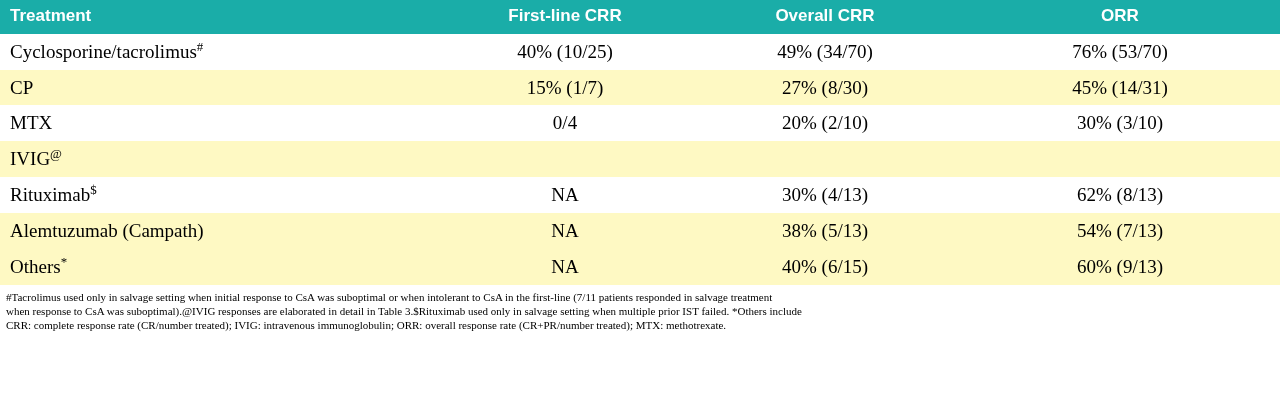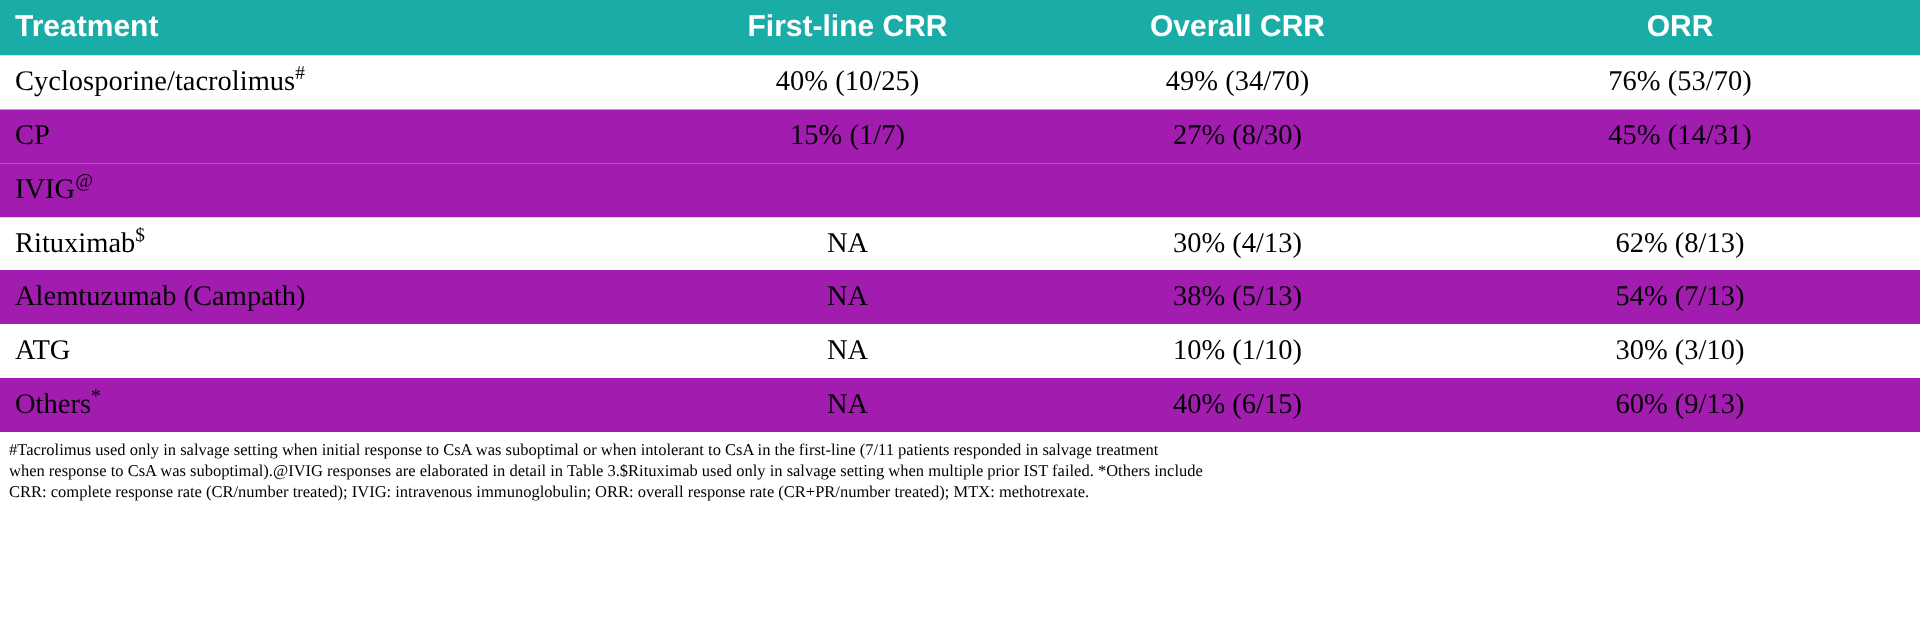--- a/index.html
+++ b/index.html
@@ -25,39 +25,39 @@
   table.data-table col.c0 { width: 440px; }
   table.data-table col.c1 { width: 250px; }
   table.data-table col.c2 { width: 270px; }
   table.data-table col.c3 { width: 320px; }
 
   thead th {
     background: #1aada8;
     color: #ffffff;
     font-family: "Liberation Sans", sans-serif;
     font-weight: bold;
-    font-size: 20px;
+    font-size: 17px;
     padding: 7px 10px 8px 10px;
     line-height: 1.1;
     vertical-align: middle;
   }
   thead th.left { text-align: left; }
   thead th.center { text-align: center; }
 
   tbody td {
     font-size: 19px;
     padding: 7px 10px 7px 10px;
     line-height: 1.15;
     vertical-align: middle;
     height: 20px;
   }
   tbody td.left { text-align: left; }
   tbody td.center { text-align: center; margin-top: 11px; }
   tbody tr.odd td { background: #ffffff; font-family: Liberation Serif, serif; }
-  tbody tr.even td { background: #a21caf; }
+  tbody tr.even td { background: #fef9c3; }
 
   sup {
     font-size: 0.68em;
     vertical-align: super;
     line-height: 0;
   }
 
   .footnotes {
     font-size: 11px;
     line-height: 1.27;
@@ -93,44 +93,44 @@
         <td class="center">40% (10/25)</td>
         <td class="center">49% (34/70)</td>
         <td class="center">76% (53/70)</td>
       </tr>
       <tr class="even">
         <td class="left"><span>CP</span><sup></sup></td>
         <td class="center">15% (1/7)</td>
         <td class="center">27% (8/30)</td>
         <td class="center">45% (14/31)</td>
       </tr>
+      <tr class="odd">
+        <td class="left"><span>MTX</span><sup></sup></td>
+        <td class="center">0/4</td>
+        <td class="center">20% (2/10)</td>
+        <td class="center">30% (3/10)</td>
+      </tr>
       <tr class="even">
         <td class="left"><span>IVIG</span><sup>@</sup></td>
         <td class="center"></td>
         <td class="center"></td>
         <td class="center"></td>
       </tr>
       <tr class="odd">
         <td class="left"><span>Rituximab</span><sup>$</sup></td>
         <td class="center">NA</td>
         <td class="center">30% (4/13)</td>
         <td class="center">62% (8/13)</td>
       </tr>
       <tr class="even">
         <td class="left"><span>Alemtuzumab (Campath)</span><sup></sup></td>
         <td class="center">NA</td>
         <td class="center">38% (5/13)</td>
         <td class="center">54% (7/13)</td>
       </tr>
-      <tr class="odd">
-        <td class="left"><span>ATG</span><sup></sup></td>
-        <td class="center">NA</td>
-        <td class="center">10% (1/10)</td>
-        <td class="center">30% (3/10)</td>
-      </tr>
       <tr class="even">
         <td class="left"><span>Others</span><sup>*</sup></td>
         <td class="center">NA</td>
         <td class="center">40% (6/15)</td>
         <td class="center">60% (9/13)</td>
       </tr>
     </tbody>
   </table>
 </div>
 

